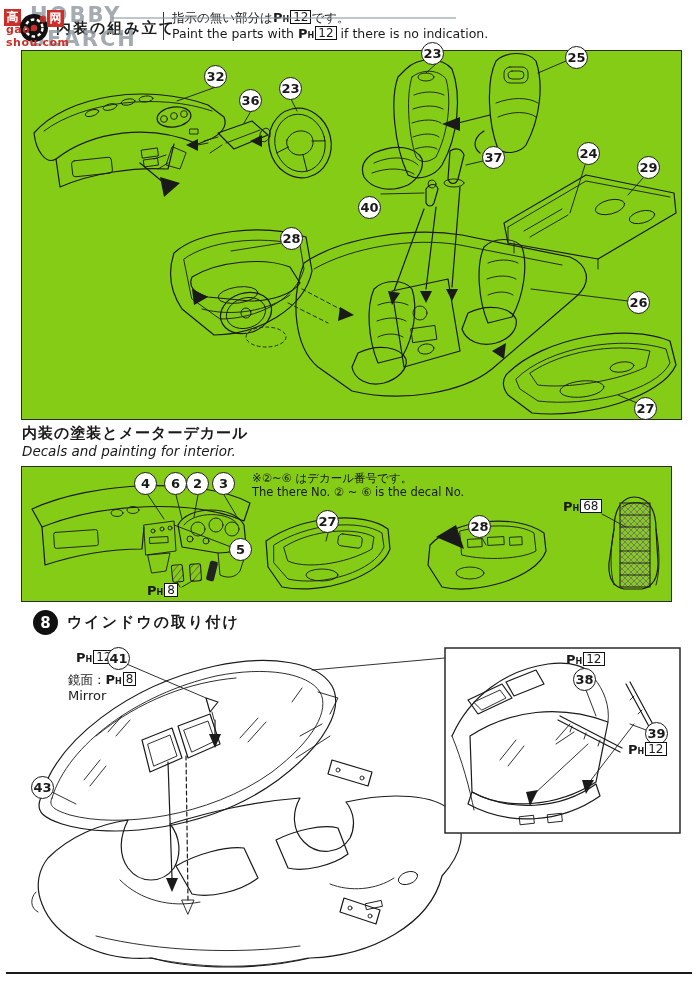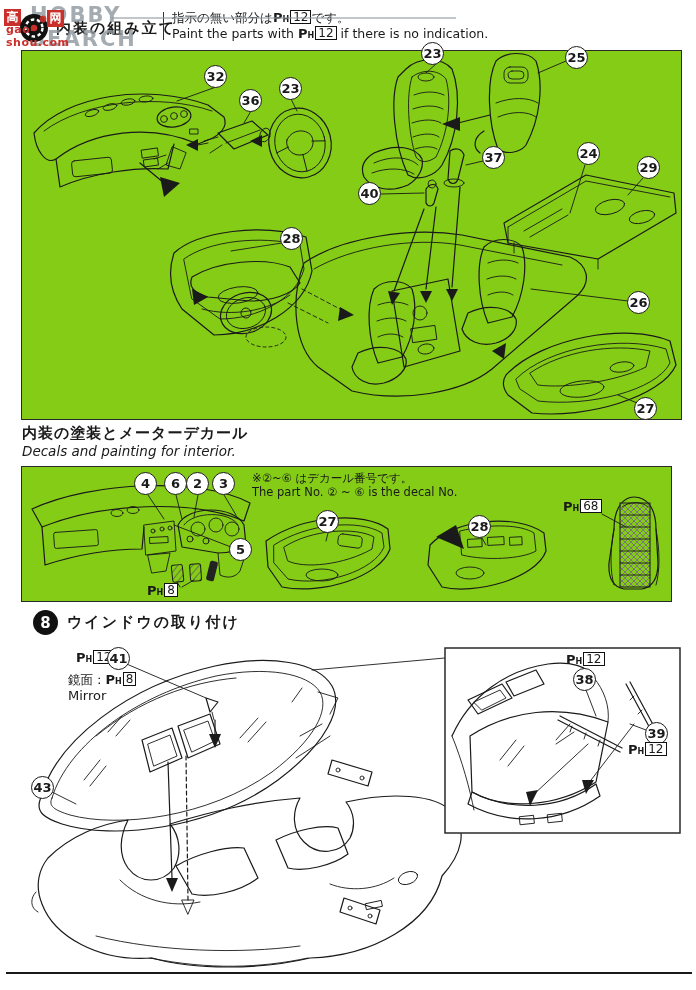--- a/index.html
+++ b/index.html
@@ -199,21 +199,21 @@
   </div>
 
   <div class="co" style="left:204px;top:65px;">32</div>
   <div class="co" style="left:239px;top:89px;">36</div>
   <div class="co" style="left:279px;top:77px;">23</div>
   <div class="co" style="left:421px;top:42px;">23</div>
   <div class="co" style="left:565px;top:46px;">25</div>
   <div class="co" style="left:482px;top:146px;">37</div>
   <div class="co" style="left:577px;top:142px;">24</div>
   <div class="co" style="left:637px;top:156px;">29</div>
-  <div class="co" style="left:358px;top:182px;">40</div>
+  <div class="co" style="left:358px;top:196px;">40</div>
   <div class="co" style="left:280px;top:227px;">28</div>
   <div class="co" style="left:627px;top:291px;">26</div>
   <div class="co" style="left:634px;top:397px;">27</div>
 
   <div class="lbl hdr-jp" style="left:22px;top:424px;">内装の塗装とメーターデカール</div>
   <div class="lbl hdr-en" style="left:22px;top:443px;font-style:italic;">Decals and painting for interior.</div>
 
   <div class="box" style="left:21px;top:466px;width:651px;height:136px;">
     <svg width="648" height="133" viewBox="0 0 648 133">
       <defs>
@@ -272,21 +272,21 @@
       <path class="ln" d="M592,62 C592,40 602,30 612,30 C624,30 634,40 634,62 L636,96 C636,112 630,120 620,122 L602,122 C592,120 586,112 587,96 Z"></path>
       <path class="ln th" d="M592,62 C588,84 588,104 592,118 M634,62 C638,84 638,104 634,118"></path>
       <rect x="598" y="36" width="30" height="84" fill="url(#xh)" stroke="#1a1a1a" stroke-width="1"></rect>
       <path class="ln th" d="M598,48 h30 M598,60 h30 M598,72 h30 M598,84 h30 M598,96 h30 M598,108 h30"></path>
       <path class="ln th" d="M600,40 C608,34 620,34 626,40"></path>
       <path class="ln th" d="M580,47 L604,60"></path>
     </svg>
 
     <div class="note small-note" style="left:230px;top:4px;width:300px;">
       <div>※②~⑥ はデカール番号です。</div>
-      <div>The part No. ② ~ ⑥ is the decal No.</div>
+      <div>The there No. ② ~ ⑥ is the decal No.</div>
     </div>
   </div>
 
   <div class="co" style="left:134px;top:472px;">4</div>
   <div class="co" style="left:164px;top:472px;">6</div>
   <div class="co" style="left:186px;top:472px;">2</div>
   <div class="co" style="left:212px;top:472px;">3</div>
   <div class="co" style="left:229px;top:538px;">5</div>
   <div class="co" style="left:316px;top:510px;">27</div>
   <div class="co" style="left:468px;top:515px;">28</div>

